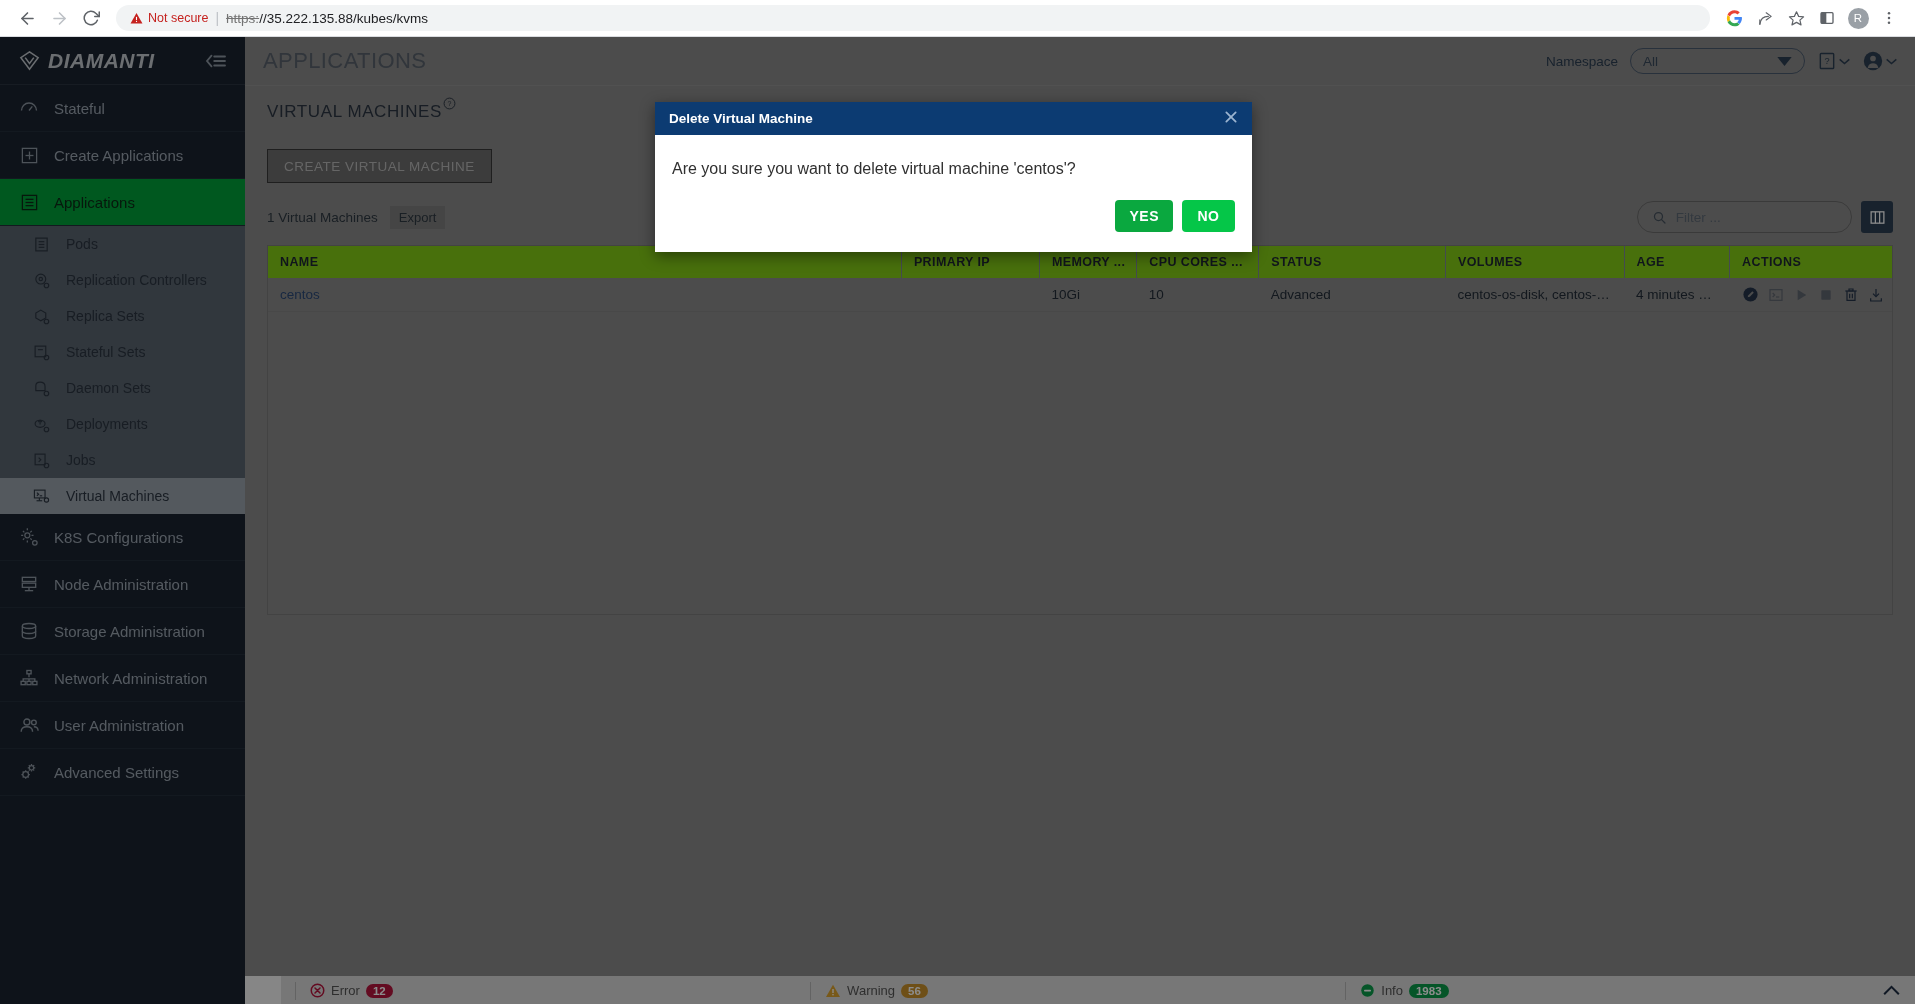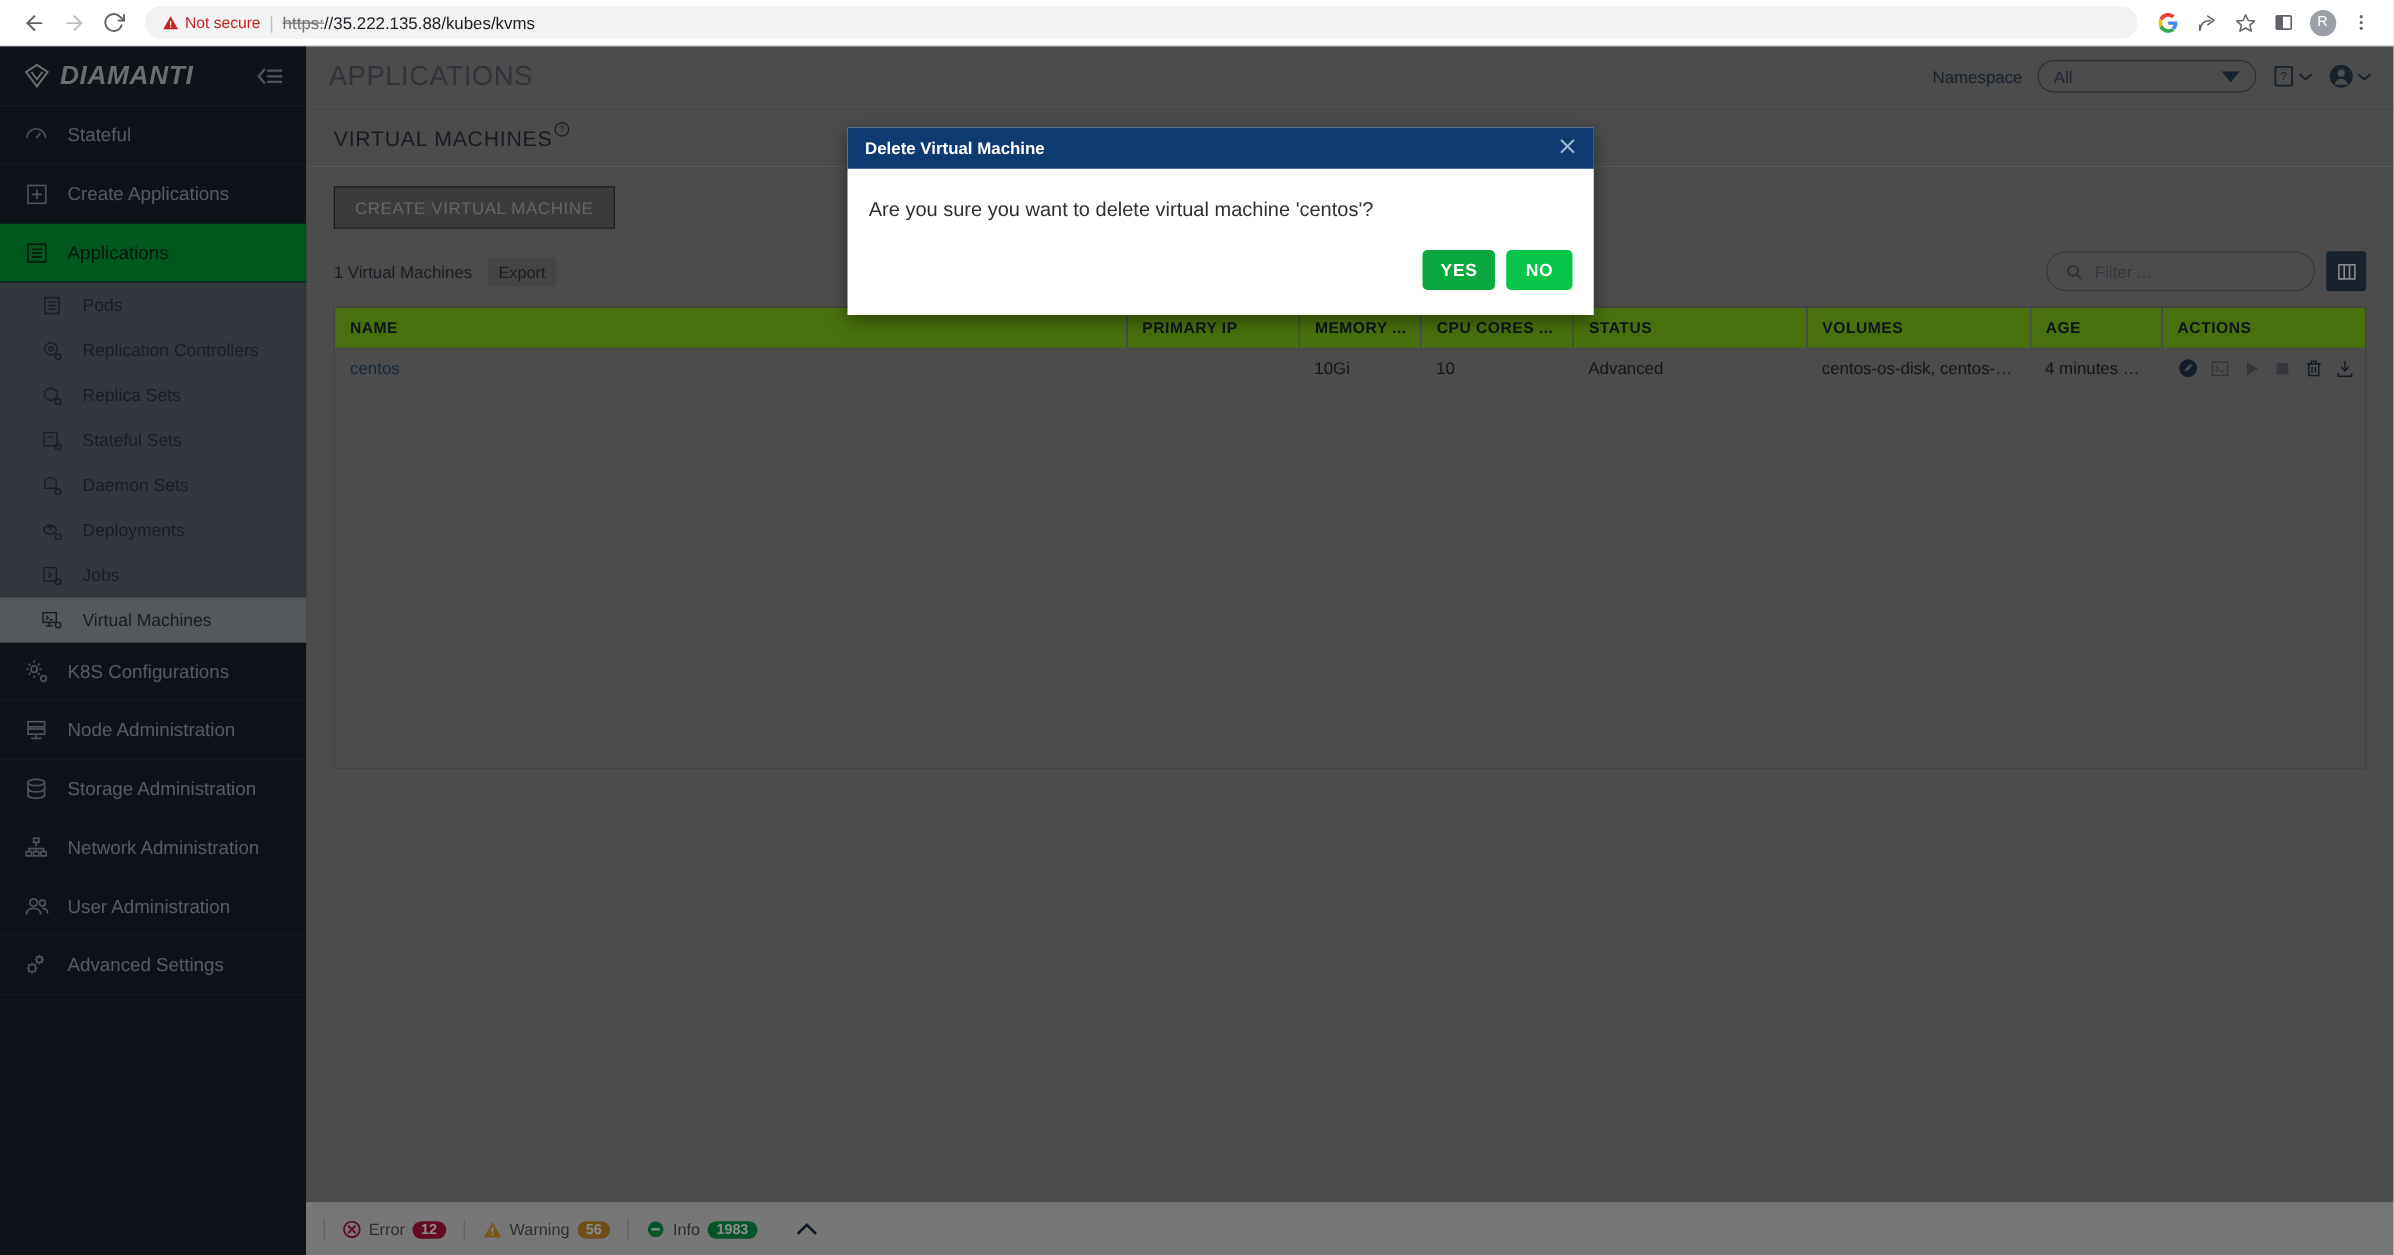--- a/index.html
+++ b/index.html
@@ -163,40 +163,40 @@
     white-space:nowrap; overflow:hidden; text-overflow:ellipsis;
   }
   tbody tr { background:#8b8b8b; border-bottom:1px solid #838383; }
   .cell-link { color:#2d4a77; cursor:pointer; }
   .actions-cell { display:flex; align-items:center; gap:9px; }
   .act-ic { display:flex; align-items:center; justify-content:center; cursor:pointer; color:#25344a; }
   .act-ic.muted { opacity:.42; }
 
   
   .statusbar {
-    height:43px; background:#d9d9d9; display:flex; align-items:center;
-    justify-content:flex-start; padding:0 14px; gap:0; flex:none;
-    position:relative; z-index:2;
+    height:29px; background:#d9d9d9; display:flex; align-items:center;
+    justify-content:space-between; padding:0 14px; gap:0; flex:none;
+    position:relative; z-index:2;margin-left:36px;
   }
   .st-item {
     display:flex; align-items:center; gap:6px; padding:0 14px;
     border-left:1px solid #b5b5b5; height:18px; font-size:13px; color:#555;
   }
   .st-badge {
     color:#fff; font-size:11.5px; font-weight:bold; border-radius:9px;
     padding:1px 7px; min-width:24px; text-align:center;
   }
   .st-caret { padding-left:16px; color:#1e2d42; display:flex; align-items:center; }
 
   
   .modal-layer {
     position:absolute; inset:0; z-index:100; pointer-events:none;
   }
   .modal {
-    position:absolute; left:678px; top:65px; width:597px;
+    position:absolute; left:655px; top:65px; width:597px;
     background:#ffffff; box-shadow:0 4px 14px rgba(0,0,0,.45);
     pointer-events:auto;
   }
   .modal-head {
     height:33px; background:#0c3b72; display:flex; align-items:center;
     padding:0 14px; justify-content:space-between;
   }
   .modal-title { color:#ffffff; font-size:13.5px; font-weight:bold; }
   .modal-close { color:#9cb4d0; font-size:16px; cursor:pointer; line-height:1; }
   .modal-body { padding:25px 17px 0 17px; }

